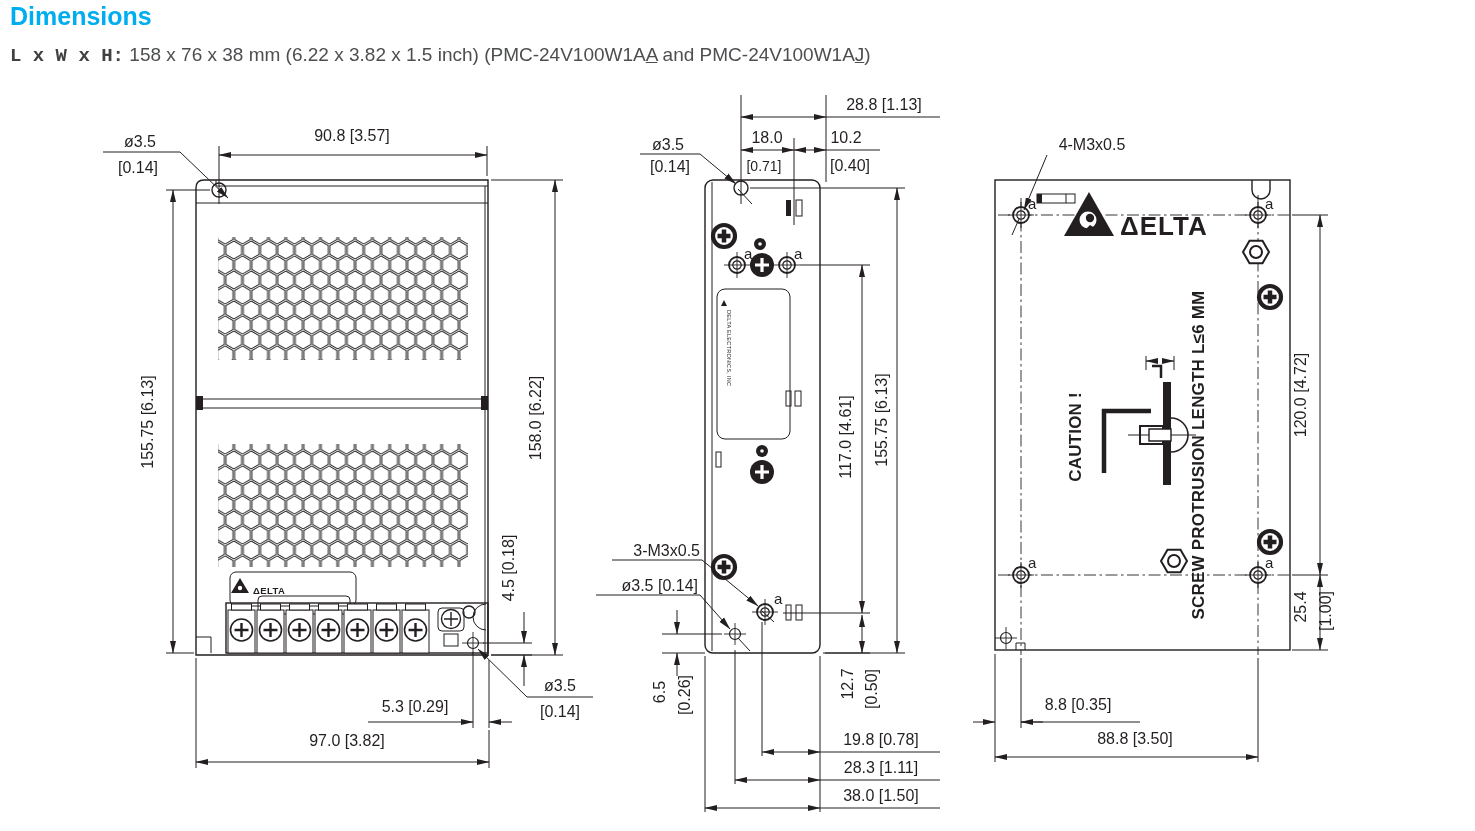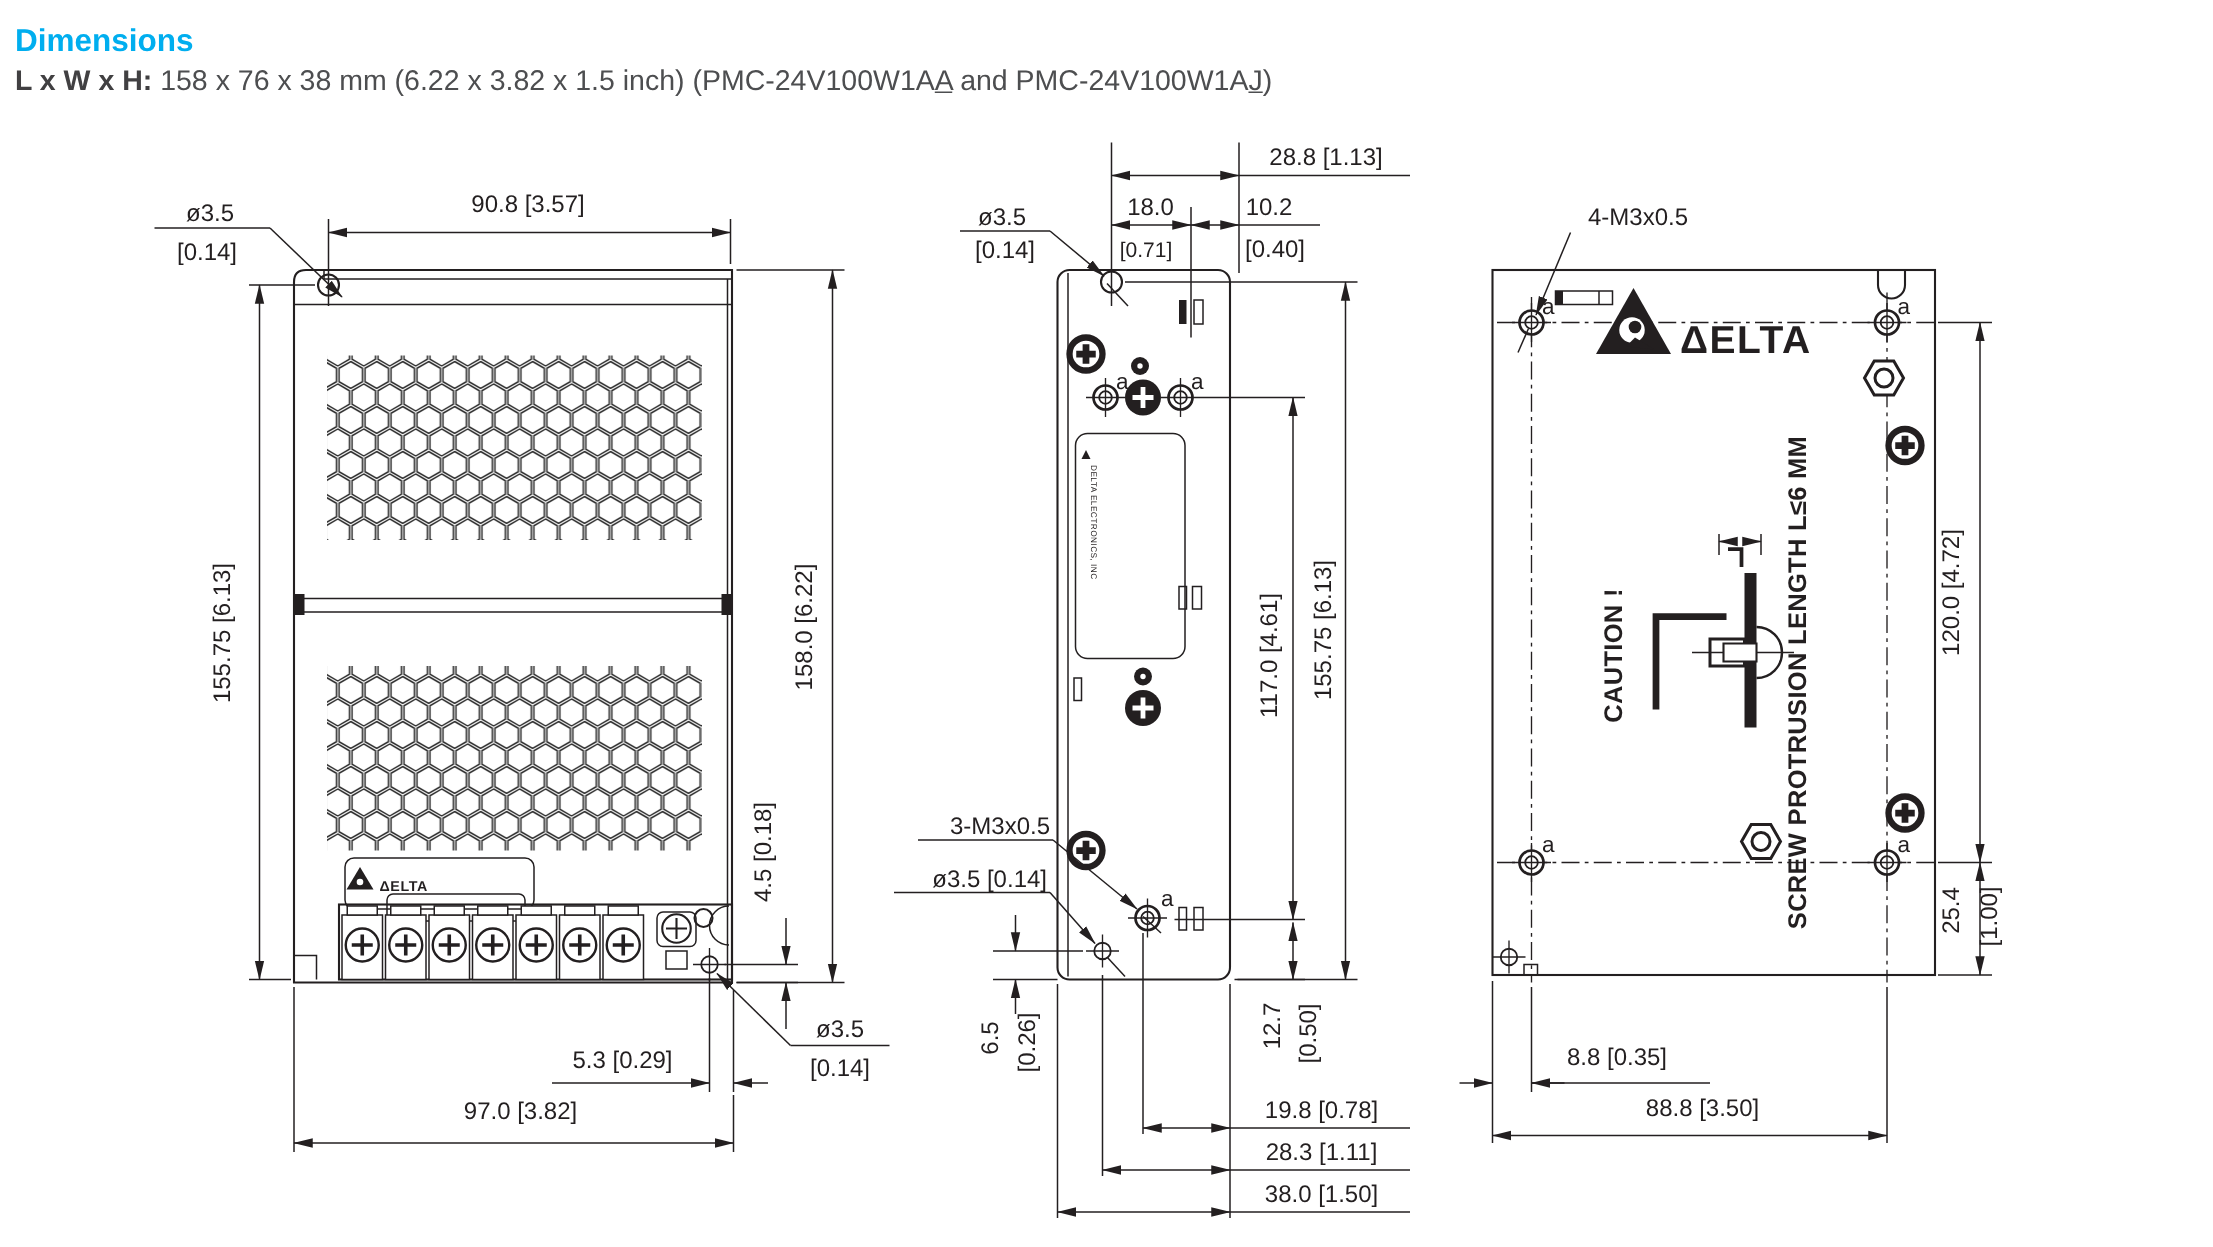--- a/index.html
+++ b/index.html
@@ -1,20 +1,20 @@
 <!DOCTYPE html>
 <html style="--accent: #00AEEF; --ink: #231f20; --text-gray: #4d4e50;"><head>
 <meta charset="utf-8">
 <style>
   :root { --accent:#00AEEF; --ink:#231f20; --text-gray:#4d4e50; }
   html,body { margin:0; padding:0; background:#fff; }
   body { width:1475px; height:831px; position:relative; font-family:"Liberation Sans",sans-serif; overflow:hidden; }
-  .hdr-title { position:absolute; left:10px; top:16px; font-size:21px; font-weight:bold; color:var(--accent); }
+  .hdr-title { position:absolute; left:10px; top:2px; font-size:25px; font-weight:bold; color:var(--accent); }
   .hdr-sub { position:absolute; left:10px; top:44px; font-size:19px; color:var(--text-gray); }
-  .hdr-sub b { color:#414042; }
+  .hdr-sub b { color:#414042;font-family:Liberation Mono, monospace; }
   .u { text-decoration:underline; }
   svg { position:absolute; left:0; top:0; }
   text { fill:var(--ink); stroke:none; font-family:"Liberation Sans",sans-serif; }
   .t  { font-size:16px; }
   .ts { font-size:14px; }
   .ta { font-size:15px; }
   .tt { font-size:5.5px; letter-spacing:0.3px; }
   .tb { font-size:17px; font-weight:bold; letter-spacing:0.2px; }
   .logo-word { font-size:26px; font-weight:bold; letter-spacing:1px; }
   .logo-word-sm { font-size:9.5px; font-weight:bold; letter-spacing:0.4px; }

